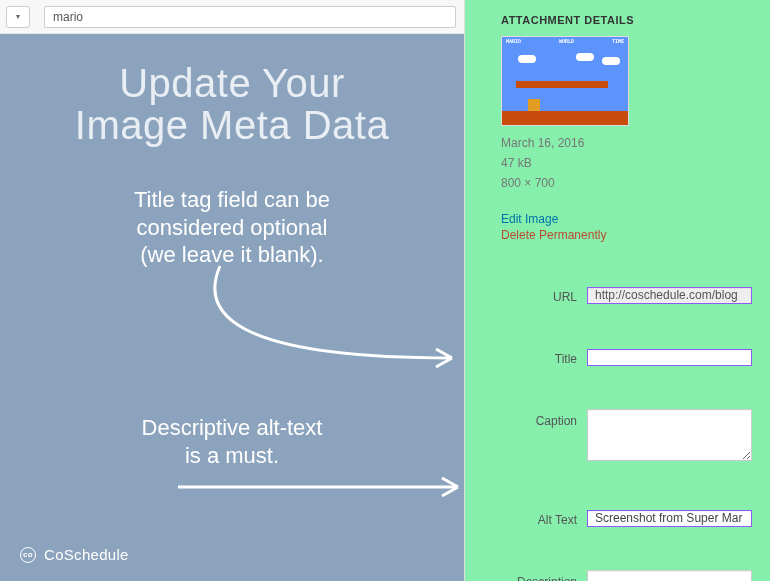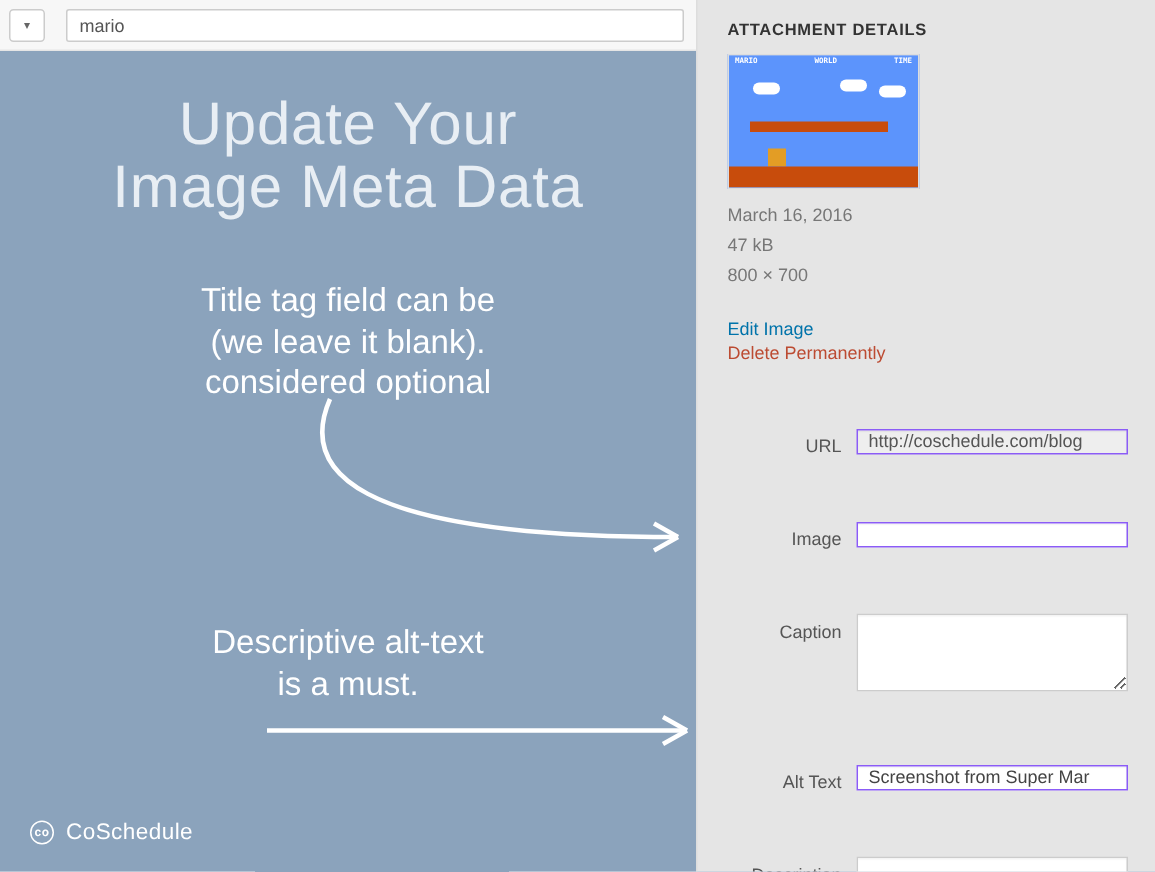--- a/index.html
+++ b/index.html
@@ -1,19 +1,19 @@
 <!DOCTYPE html>
 <html><head>
 <meta charset="utf-8">
 <style>
   * { box-sizing: border-box; margin: 0; padding: 0; }
   html, body { width: 770px; height: 581px; font-family: "Helvetica Neue", Arial, sans-serif; overflow: hidden; }
   .wrap { display: flex; width: 770px; height: 581px; }
   .left { flex: 0 0 464px; background: #8ba3bc; position: relative; color: #fff; }
-  .right { flex: 1; background: #e5e5e5; border-left: 1px solid #ddd; position: relative; }
+  .right { flex: 1; background: #86efac; border-left: 1px solid #ddd; position: relative; padding-left: 16px; }
 
   
   .topbar { position: absolute; top: 0; left: 0; right: 0; height: 34px; background: #f7f7f7; border-bottom: 1px solid #e5e5e5; display: flex; align-items: center; padding-left: 6px; gap: 14px; }
   .topbar .dd { width: 24px; height: 22px; border: 1px solid #ccc; border-radius: 3px; background: #fff; display: flex; align-items: center; justify-content: center; font-size: 8px; color: #666; }
   .topbar .search { flex: 1; height: 22px; border: 1px solid #ccc; border-radius: 2px; background: #fff; padding: 0 8px; font-size: 12px; color: #555; display: flex; align-items: center; margin-right: 8px; }
 
   
   .hero { position: absolute; top: 62px; left: 0; right: 0; text-align: center; color: #e8eef4; font-weight: 300; }
   .hero .h1 { font-size: 40px; line-height: 1.05; letter-spacing: .5px; }
   .tip1 { position: absolute; top: 186px; left: 0; right: 0; text-align: center; font-size: 22px; line-height: 1.25; font-weight: 300; }
@@ -67,22 +67,22 @@
       </div>
     </div>
 
     <div class="hero">
       <div class="h1">Update Your</div>
       <div class="h1">Image Meta Data</div>
     </div>
 
     <div class="tip1">
       <div>Title tag field can be</div>
+      <div>considered optional</div>
       <div>(we leave it blank).</div>
-      <div>considered optional</div>
     </div>
 
     <div class="tip2">
       <div>Descriptive alt-text</div>
       <div>is a must.</div>
     </div>
 
     <svg class="arrow" style="left:190px; top:262px;" width="280" height="120" viewBox="0 0 280 120">
       <path d="M30 4 C 10 50, 40 96, 262 96" stroke="#fff" stroke-width="3" fill="none"></path>
       <path d="M262 96 l -16 -9 M262 96 l -16 9" stroke="#fff" stroke-width="3" fill="none"></path>
@@ -123,21 +123,21 @@
       <div class="meta">800 × 700</div>
       <div class="link-edit">Edit Image</div>
       <div class="link-del">Delete Permanently</div>
 
       <div class="fields">
         <div class="row">
           <label>URL</label>
           <div class="ctl"><input type="text" class="ro" readonly="" value="http://coschedule.com/blog" style=""></div>
         </div>
         <div class="row">
-          <label>Image</label>
+          <label>Title</label>
           <div class="ctl"><input type="text" value="" style=""></div>
         </div>
         <div class="row">
           <label>Caption</label>
           <div class="ctl"><textarea style=""></textarea></div>
         </div>
         <div class="row">
           <label>Alt Text</label>
           <div class="ctl"><input type="text" value="Screenshot from Super Mar" style=""></div>
         </div>

